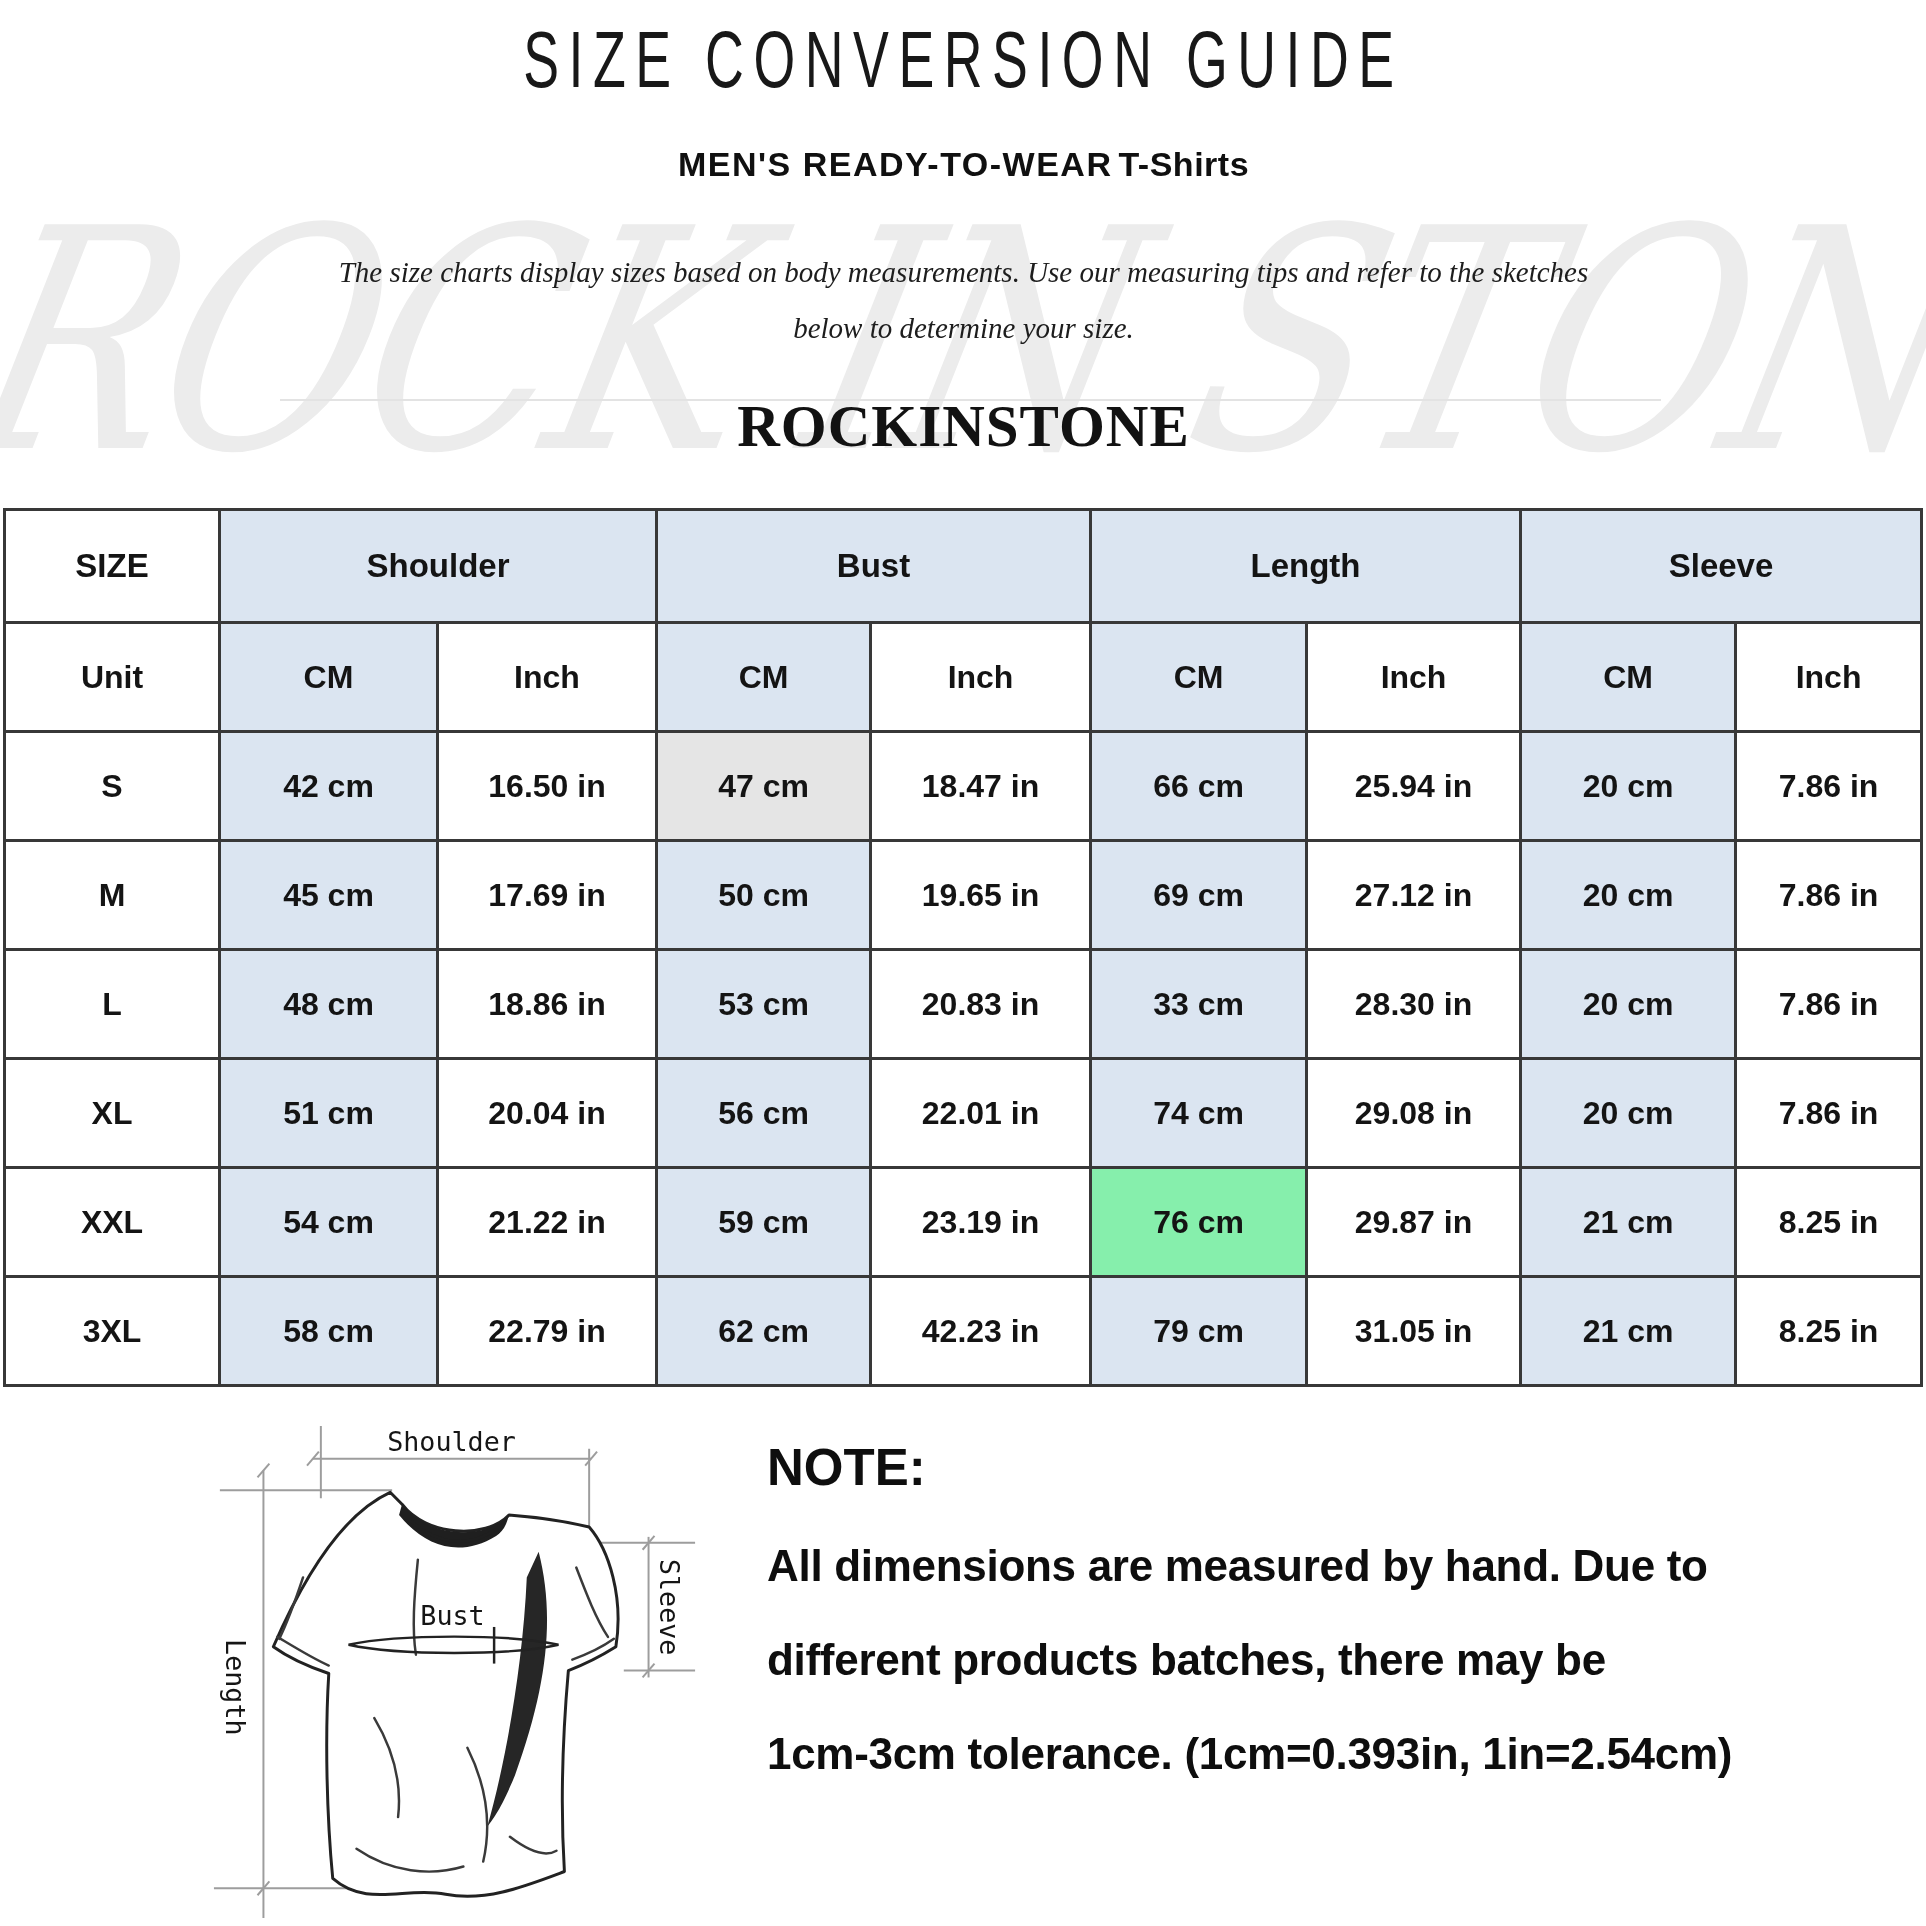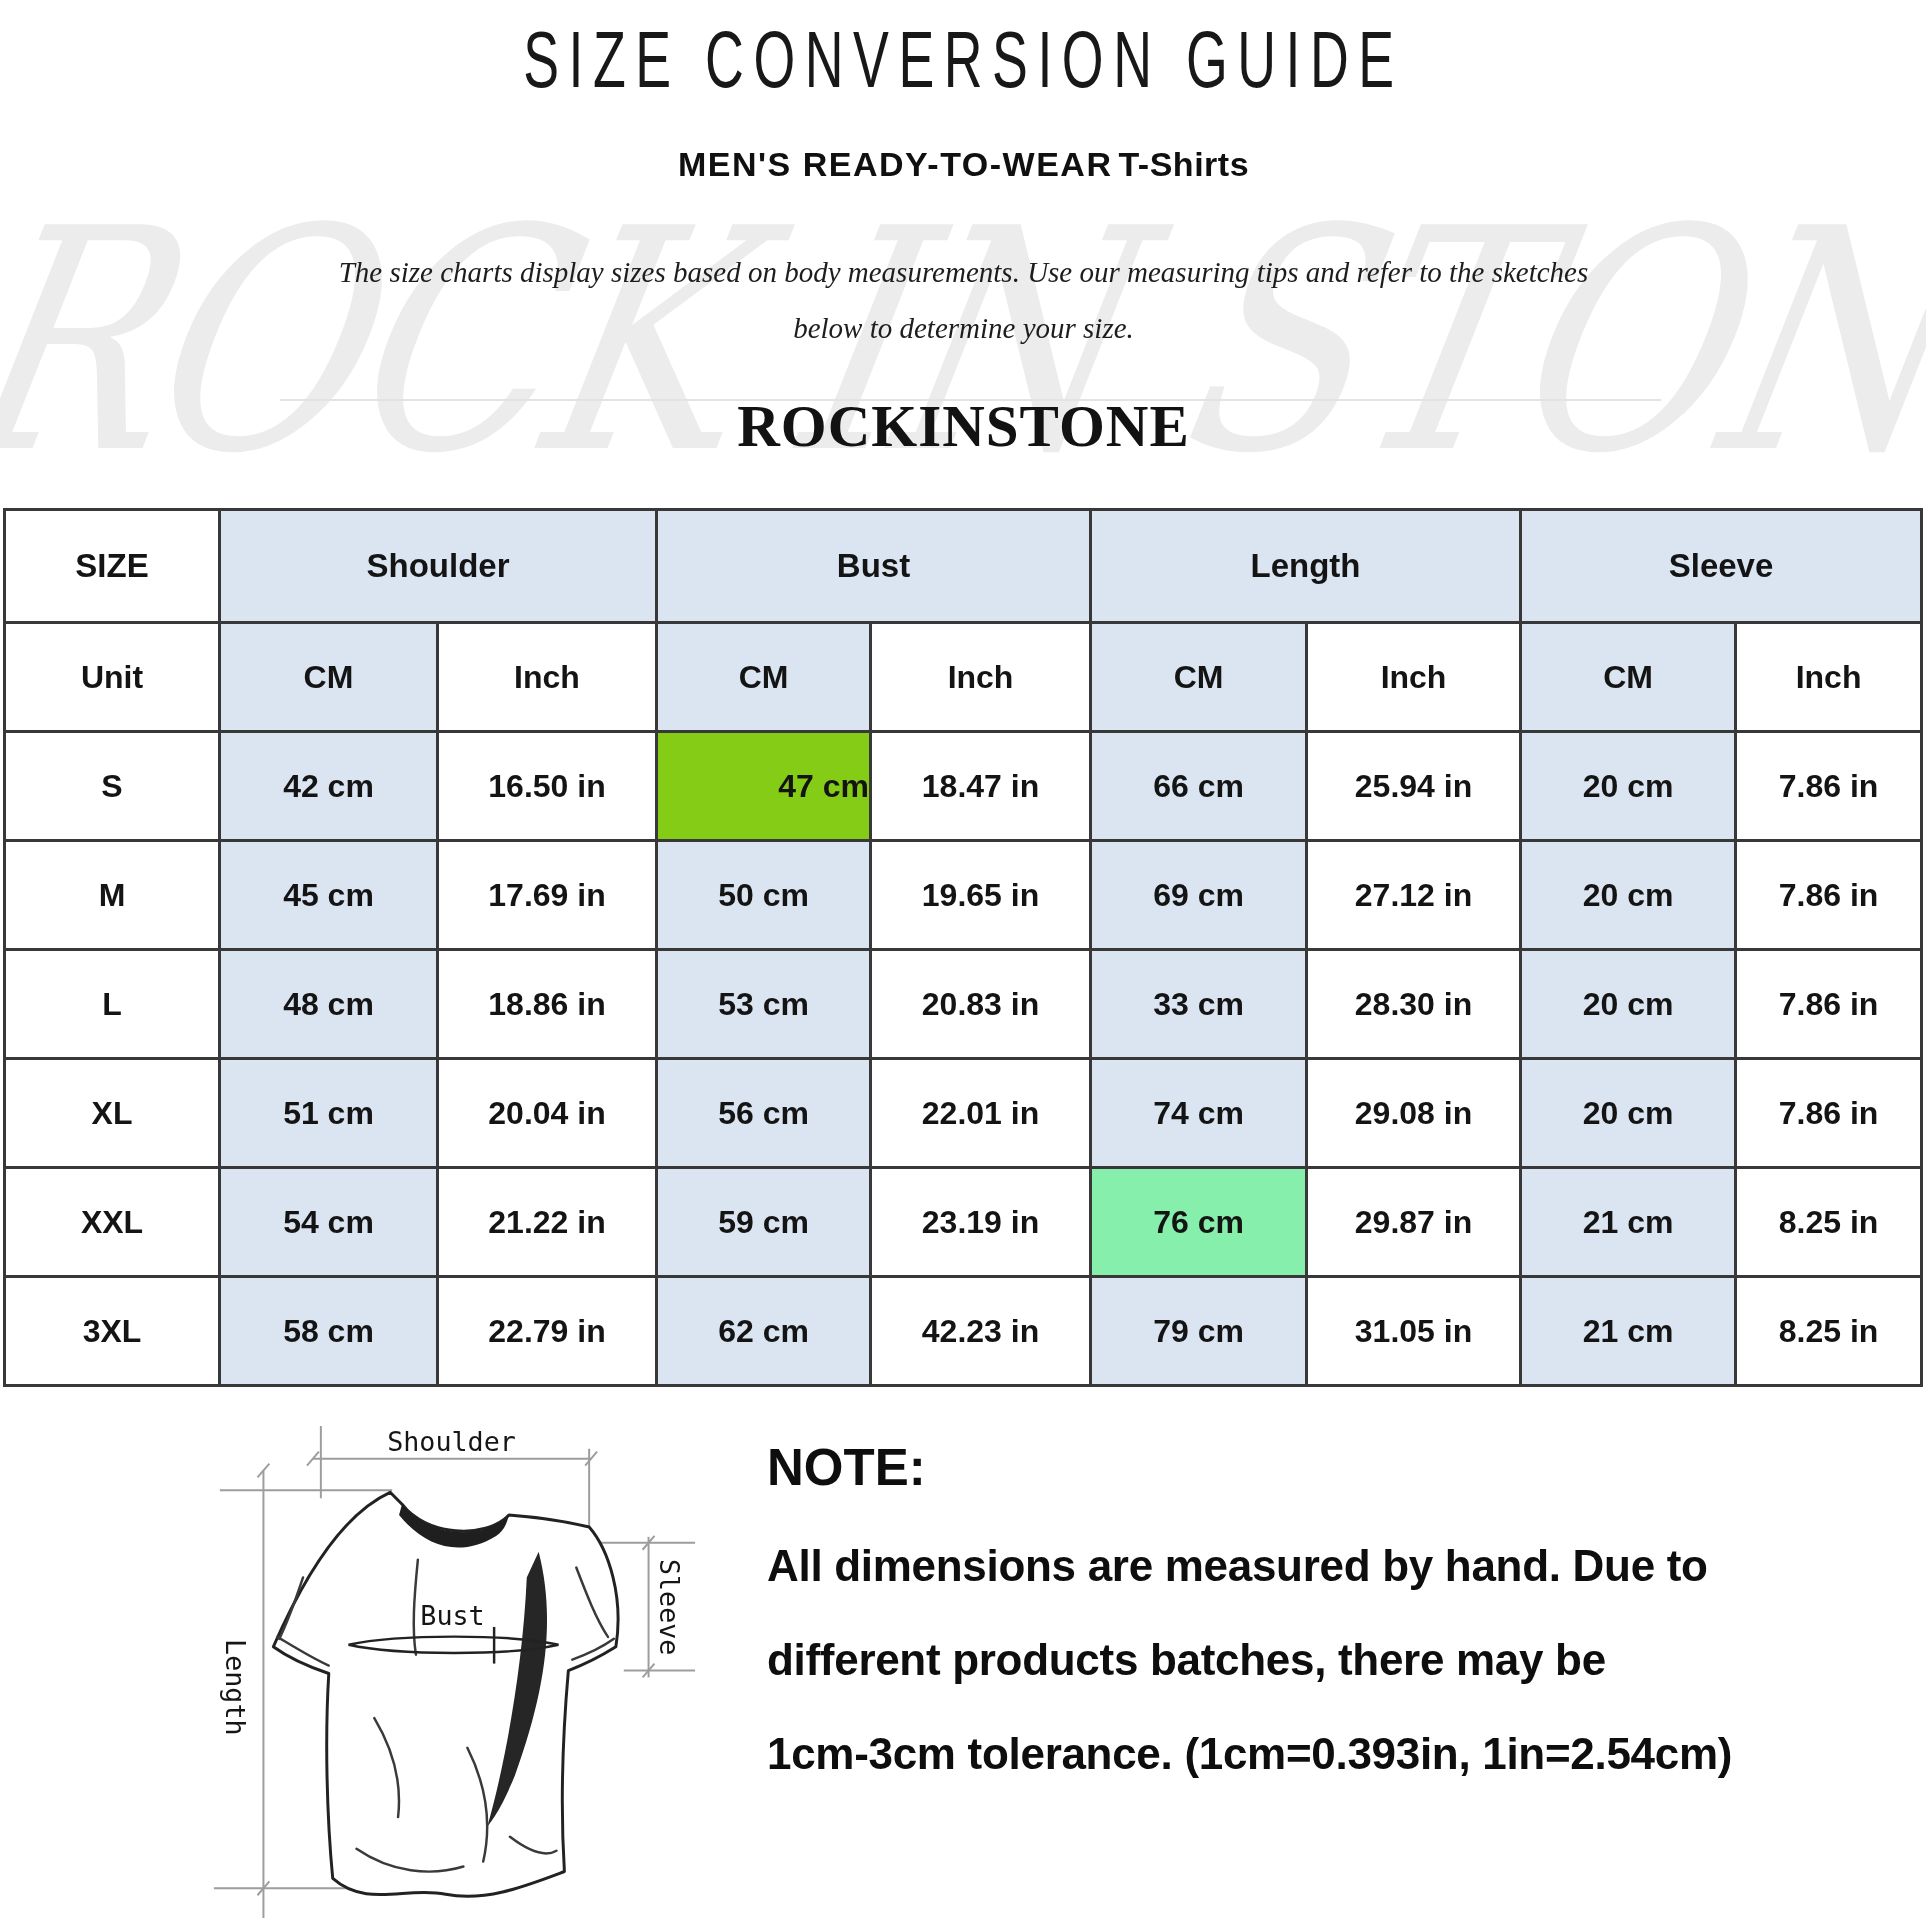--- a/index.html
+++ b/index.html
@@ -108,21 +108,21 @@
         <td>Inch</td>
         <td class="c-blue" style="background: rgb(219, 229, 241);">CM</td>
         <td>Inch</td>
         <td class="c-blue" style="background: rgb(219, 229, 241);">CM</td>
         <td>Inch</td>
       </tr>
       <tr class="data-row">
         <td>S</td>
         <td class="c-blue" style="background: rgb(219, 229, 241);">42 cm</td>
         <td>16.50 in</td>
-        <td class="c-blue" style="background: #84cc16; text-align: right;">47 cm</td>
+        <td class="c-blue" style="background: #e5e5e5;">47 cm</td>
         <td>18.47 in</td>
         <td class="c-blue" style="background: rgb(219, 229, 241);">66 cm</td>
         <td>25.94 in</td>
         <td class="c-blue" style="background: rgb(219, 229, 241);">20 cm</td>
         <td>7.86 in</td>
       </tr>
       <tr class="data-row">
         <td>M</td>
         <td class="c-blue" style="background: rgb(219, 229, 241);">45 cm</td>
         <td>17.69 in</td>

